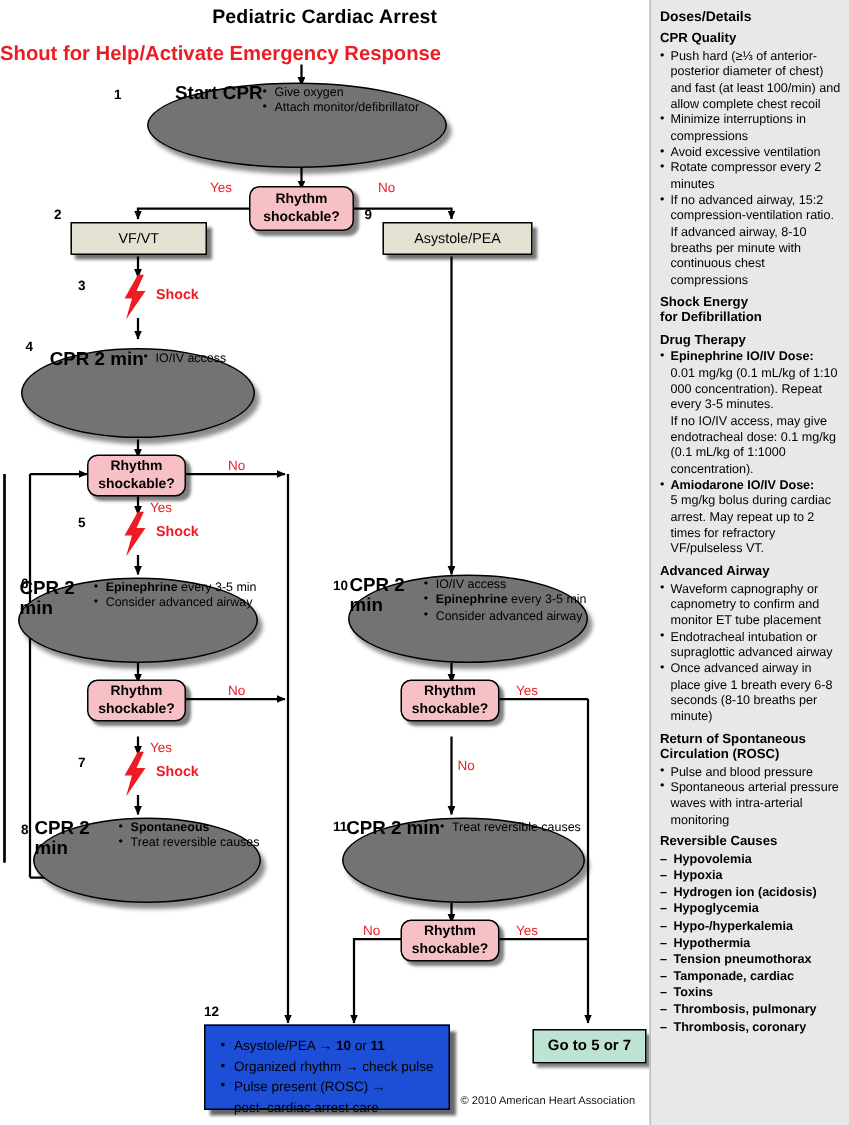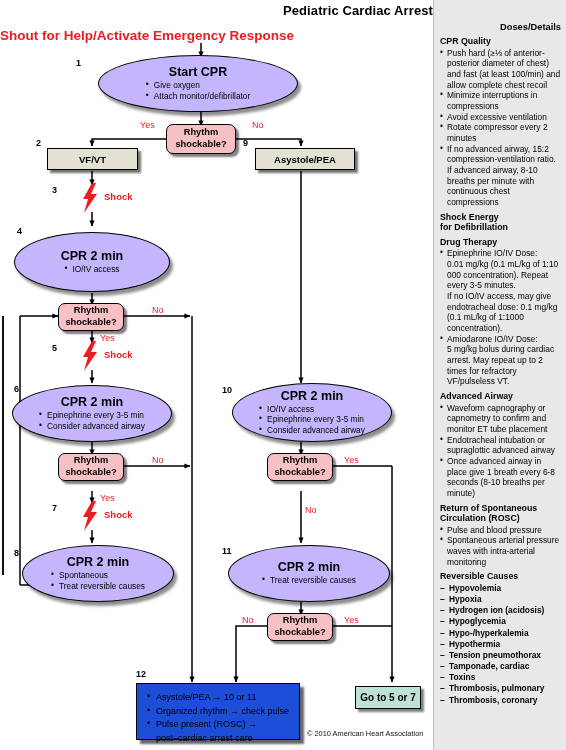--- a/index.html
+++ b/index.html
@@ -4,46 +4,46 @@
 <style>
   html,body{margin:0;padding:0;background:#fff;}
   body{width:566px;height:750px;position:relative;overflow:hidden;
        font-family:"Liberation Sans","DejaVu Sans",sans-serif;color:#000;}
 
   
   #flow{position:absolute;left:0;top:0;width:433px;height:750px;background:#fff;}
   #svg-lines{position:absolute;left:0;top:0;width:433px;height:750px;}
 
   
-  .title-main{position:absolute;left:0;top:3px;width:433px;text-align:right;
+  .title-main{position:absolute;left:0;top:3px;width:433px;text-align:center;
     font-size:13px;font-weight:bold;letter-spacing:.1px;}
   .title-red{position:absolute;left:0;top:28px;width:433px;text-align:left;
     font-size:13.5px;font-weight:bold;color:#ed1c24;}
 
   
   .node{position:absolute;box-sizing:border-box;}
 
-  .ellipse{background:#c4b5fd;border:1.6px solid #000;border-radius:50%;
+  .ellipse{background:#737373;border:1.6px solid #000;border-radius:50%;
     box-shadow:3px 4px 3px rgba(0,0,0,.45);
-    display:flex;flex-direction:column;align-items:center;justify-content:center;}
+    display:flex;flex-direction:row;align-items:flex-start;justify-content:center;}
   .ell-title{font-size:12.5px;font-weight:bold;line-height:1.05;margin-bottom:1px;}
   .ell-list{list-style:none;margin:0;padding:0;font-size:8.3px;line-height:1.25;}
   .ell-list li{position:relative;padding-left:8px;white-space:nowrap;}
   .ell-list li:before{content:"•";position:absolute;left:0;top:-1px;}
-  .b{font-weight:normal;}
+  .b{font-weight:bold;}
 
   .decision{background:#f7c0c4;border:1.8px solid #000;border-radius:7px;
     box-shadow:3px 3px 2px rgba(0,0,0,.5);
     display:flex;flex-direction:column;align-items:center;justify-content:center;
     font-size:9.3px;font-weight:bold;line-height:1.25;text-align:center;}
 
   .rectbox{background:#e3e1d2;border:1.7px solid #000;
     box-shadow:3px 3px 2px rgba(0,0,0,.55);
     display:flex;align-items:center;justify-content:center;
-    font-size:9.5px;font-weight:bold;}
+    font-size:9.5px;font-weight:normal;}
 
   .greenbox{background:#bfe3d2;border:1.6px solid #000;
     box-shadow:3px 3px 2px rgba(0,0,0,.5);
     display:flex;align-items:center;justify-content:center;
     font-size:10px;font-weight:bold;}
 
   .bigbox{background:#1d4ed8;border:1.7px solid #000;
     box-shadow:4px 4px 2px rgba(0,0,0,.6);padding:7px 9px 6px 9px;}
   .bigbox ul{list-style:none;margin:0;padding:0;font-size:9px;line-height:1.5;}
   .bigbox li{position:relative;padding-left:10px;}
@@ -54,21 +54,21 @@
   .num{position:absolute;font-size:9px;font-weight:bold;}
   .lbl-red{position:absolute;font-size:9px;font-weight:normal;color:#ed1c24;}
   .shocklbl{position:absolute;font-size:9.5px;font-weight:bold;color:#ed1c24;}
   .bolt{position:absolute;width:16px;height:30px;}
   .copyright{position:absolute;font-size:7.4px;color:#111;}
 
   
   #sidebar{position:absolute;left:433px;top:0;width:133px;height:750px;
     background:#e8e8e8;border-left:1px solid #bdbdbd;
     padding:4px 5px 0 6px;box-sizing:border-box;overflow:hidden;}
-  .sb-title{text-align:right;font-size:9.3px;font-weight:bold;margin:18px 0 4px 0;}
+  .sb-title{text-align:left;font-size:9.3px;font-weight:bold;margin:2px 0 4px 0;}
   .sb-head{font-size:8.8px;font-weight:bold;line-height:1.2;margin:4px 0 1px 0;}
   .sb-p{font-size:8.4px;line-height:1.27;margin:0 0 1px 0;}
   .sb-ul{list-style:none;margin:0 0 1px 0;padding:0;font-size:8.4px;line-height:1.27;}
   .sb-ul li{position:relative;padding-left:7px;margin-bottom:0px;}
   .sb-ul li:before{content:"•";position:absolute;left:0;top:-1px;}
   .sb-ul li .sub{display:block;padding-left:0px;}
   .sb-dl{list-style:none;margin:0;padding:0;font-size:8.4px;line-height:1.33;font-weight:bold;}
   .sb-dl li{position:relative;padding-left:9px;}
   .sb-dl li:before{content:"\2013";position:absolute;left:0;top:0;}
 </style>
@@ -260,21 +260,21 @@
 
   <div class="num" style="left:136px;top:669px;">12</div>
   <div class="node bigbox" style="left:136px;top:683px;width:164px;height:57px;">
     <ul>
       <li>Asystole/PEA → <span class="b">10</span> or <span class="b">11</span></li>
       <li>Organized rhythm → check pulse</li>
       <li><span>Pulse present (ROSC) →</span><br><span class="cont">post–cardiac arrest care</span></li>
     </ul>
   </div>
 
-  <div class="node greenbox" style="left:355px;top:686px;width:66px;height:23px;text-align:center;">
+  <div class="node greenbox" style="left:355px;top:686px;width:76px;height:23px;text-align:center;">
     <span>Go to 5 or 7</span>
   </div>
 
   <div class="copyright" style="left:307px;top:729px;">© 2010 American Heart Association</div>
 </div>
 
 <div id="sidebar">
   <div class="sb-title">Doses/Details</div>
 
   <div class="sb-head">CPR Quality</div>

